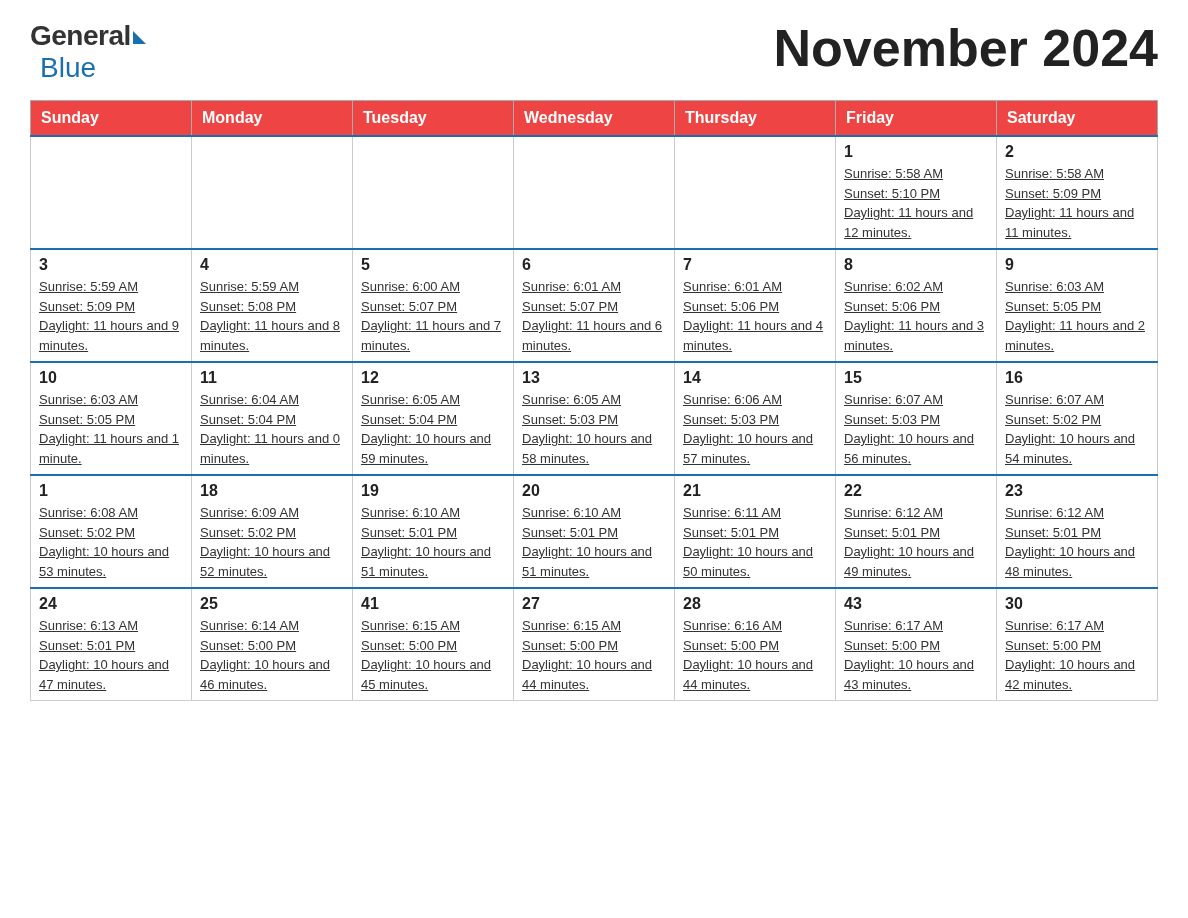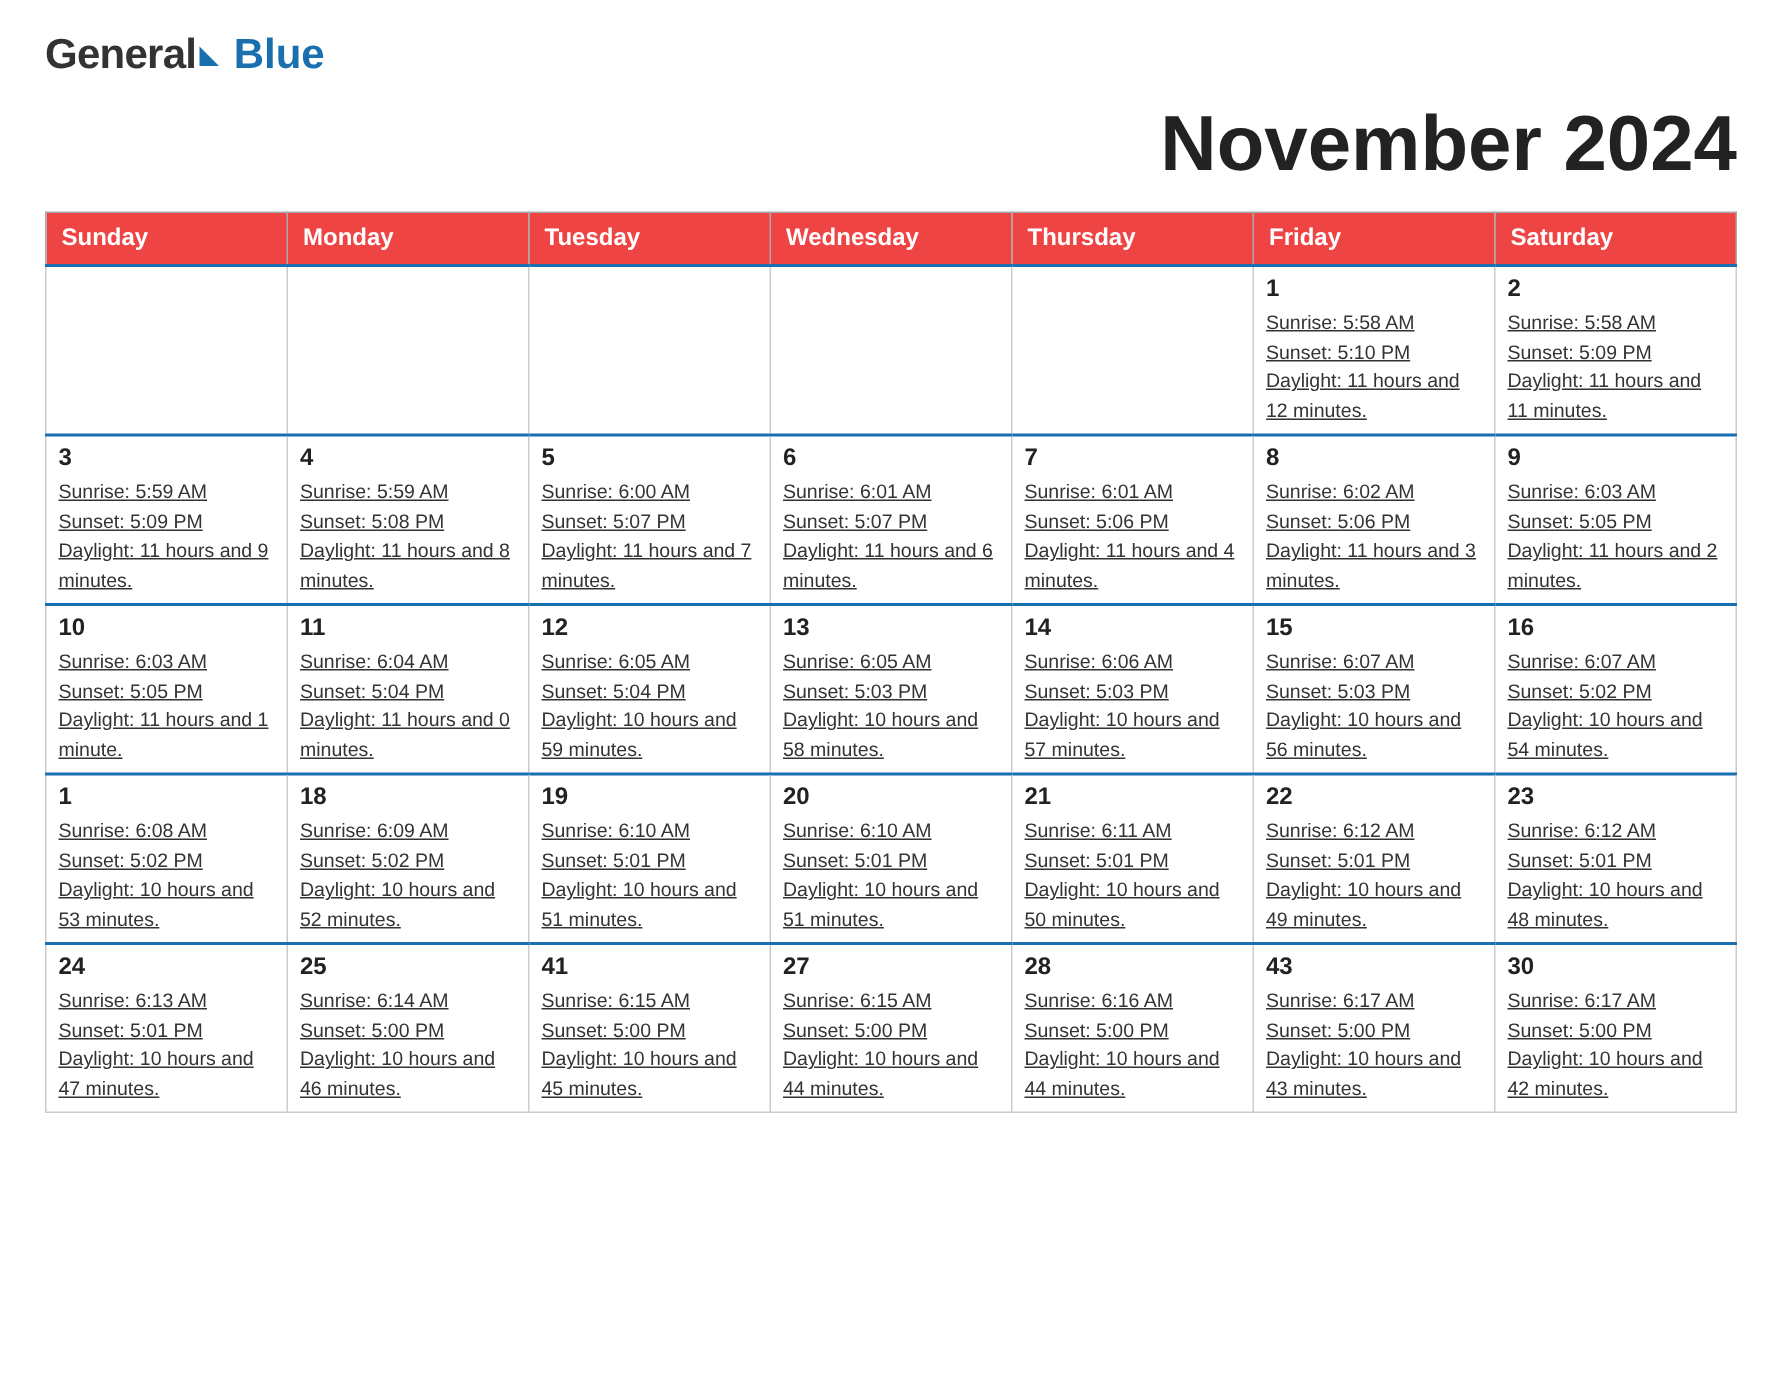--- a/index.html
+++ b/index.html
@@ -11,33 +11,33 @@
       min-height: 918px;
     }
     .header-area {
       display: flex;
       justify-content: space-between;
       align-items: flex-start;
       margin-bottom: 16px;
     }
     .logo-container {
       display: flex;
+      flex-direction: column;
     }
     .logo-line1 {
       display: flex;
       align-items: center;
     }
     .logo-line2 {
       display: flex;
       align-items: center;
       padding-left: 4px;
     }
     .title-area {
       text-align: left;
-      margin-top: 48px;
     }
     .month-title {
       font-size: 52px;
       font-weight: bold;
       color: #222;
       line-height: 1.1;
     }
     .location-subtitle {
       font-size: 22px;
       color: #444;
@@ -90,21 +90,21 @@
 </head>
 <body>
 
 <div class="header-area">
   <div class="logo-container">
     <div class="logo-line1">
       <span style="font-size:28px;font-weight:bold;color:#333;letter-spacing:-0.5px;">General</span>
       <span style="display:inline-block;width:0;height:0;border-left:13px solid #1a6faf;border-top:13px solid transparent;margin-left:2px;margin-bottom:-2px;"></span>
     </div>
     <div class="logo-line2">
-      <span style="font-size:28px;font-weight:bold;color:#1a6faf;padding-left:6px;">Blue</span>
+      <span style="font-size:28px;font-weight:normal;color:#1a6faf;padding-left:6px;">Blue</span>
     </div>
   </div>
   <div class="title-area">
     <div class="month-title">November 2024</div>
   </div>
 </div>
 
 <table class="calendar">
   <thead>
     <tr>

